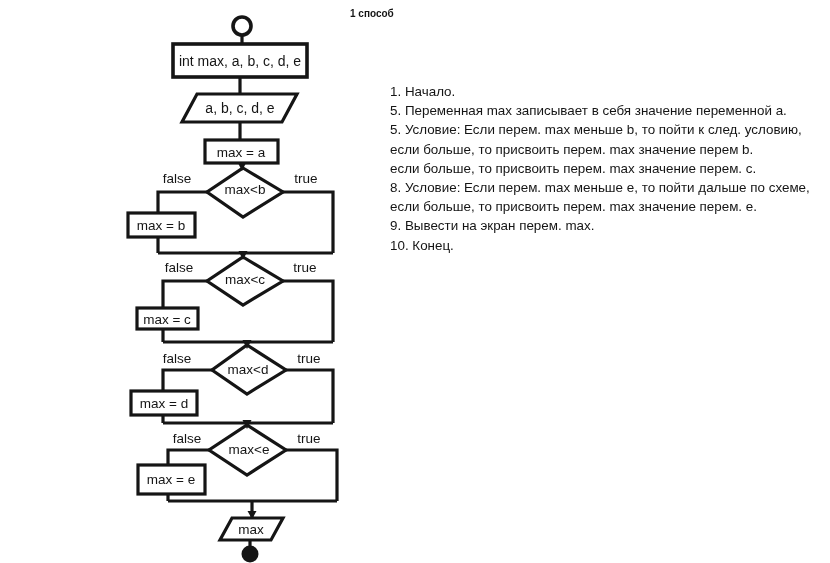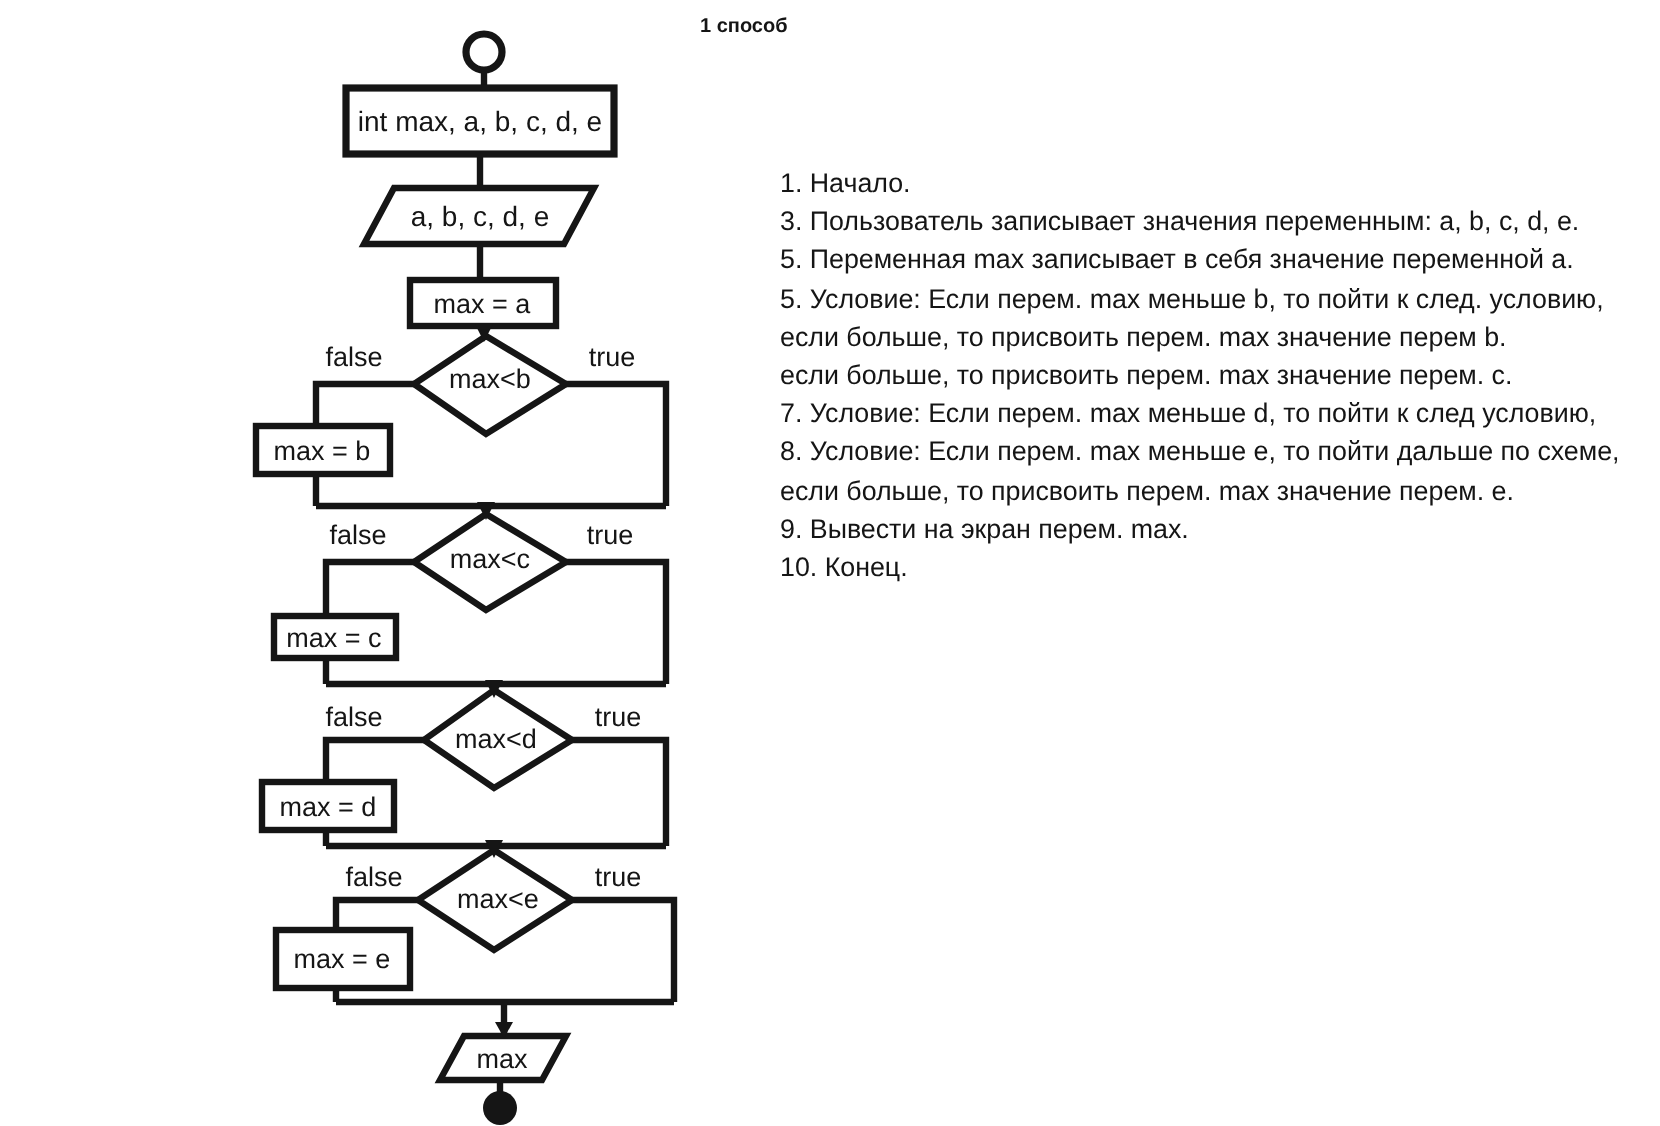--- a/index.html
+++ b/index.html
@@ -132,25 +132,23 @@
     <text x="309" y="443">true</text>
     <text x="171" y="484">max = e</text>
 
     <text x="251" y="534">max</text>
   </svg>
 
   <div class="page-title">1 способ</div>
 
   <div class="steps">
     <div>1. Начало.</div>
-    <div>3. Пользователь записывает значения переменным: a, b, c, d, e.</div>
     <div>5. Переменная max записывает в себя значение переменной a.</div>
     <div>5. Условие: Если перем. max меньше b, то пойти к след. условию,</div>
     <div>если больше, то присвоить перем. max значение перем b.</div>
     <div>если больше, то присвоить перем. max значение перем. c.</div>
-    <div>7. Условие: Если перем. max меньше d, то пойти к след условию,</div>
     <div>8. Условие: Если перем. max меньше e, то пойти дальше по схеме,</div>
     <div>если больше, то присвоить перем. max значение перем. e.</div>
     <div>9. Вывести на экран перем. max.</div>
     <div>10. Конец.</div>
   </div>
 
 </div>
 
 </body></html>

